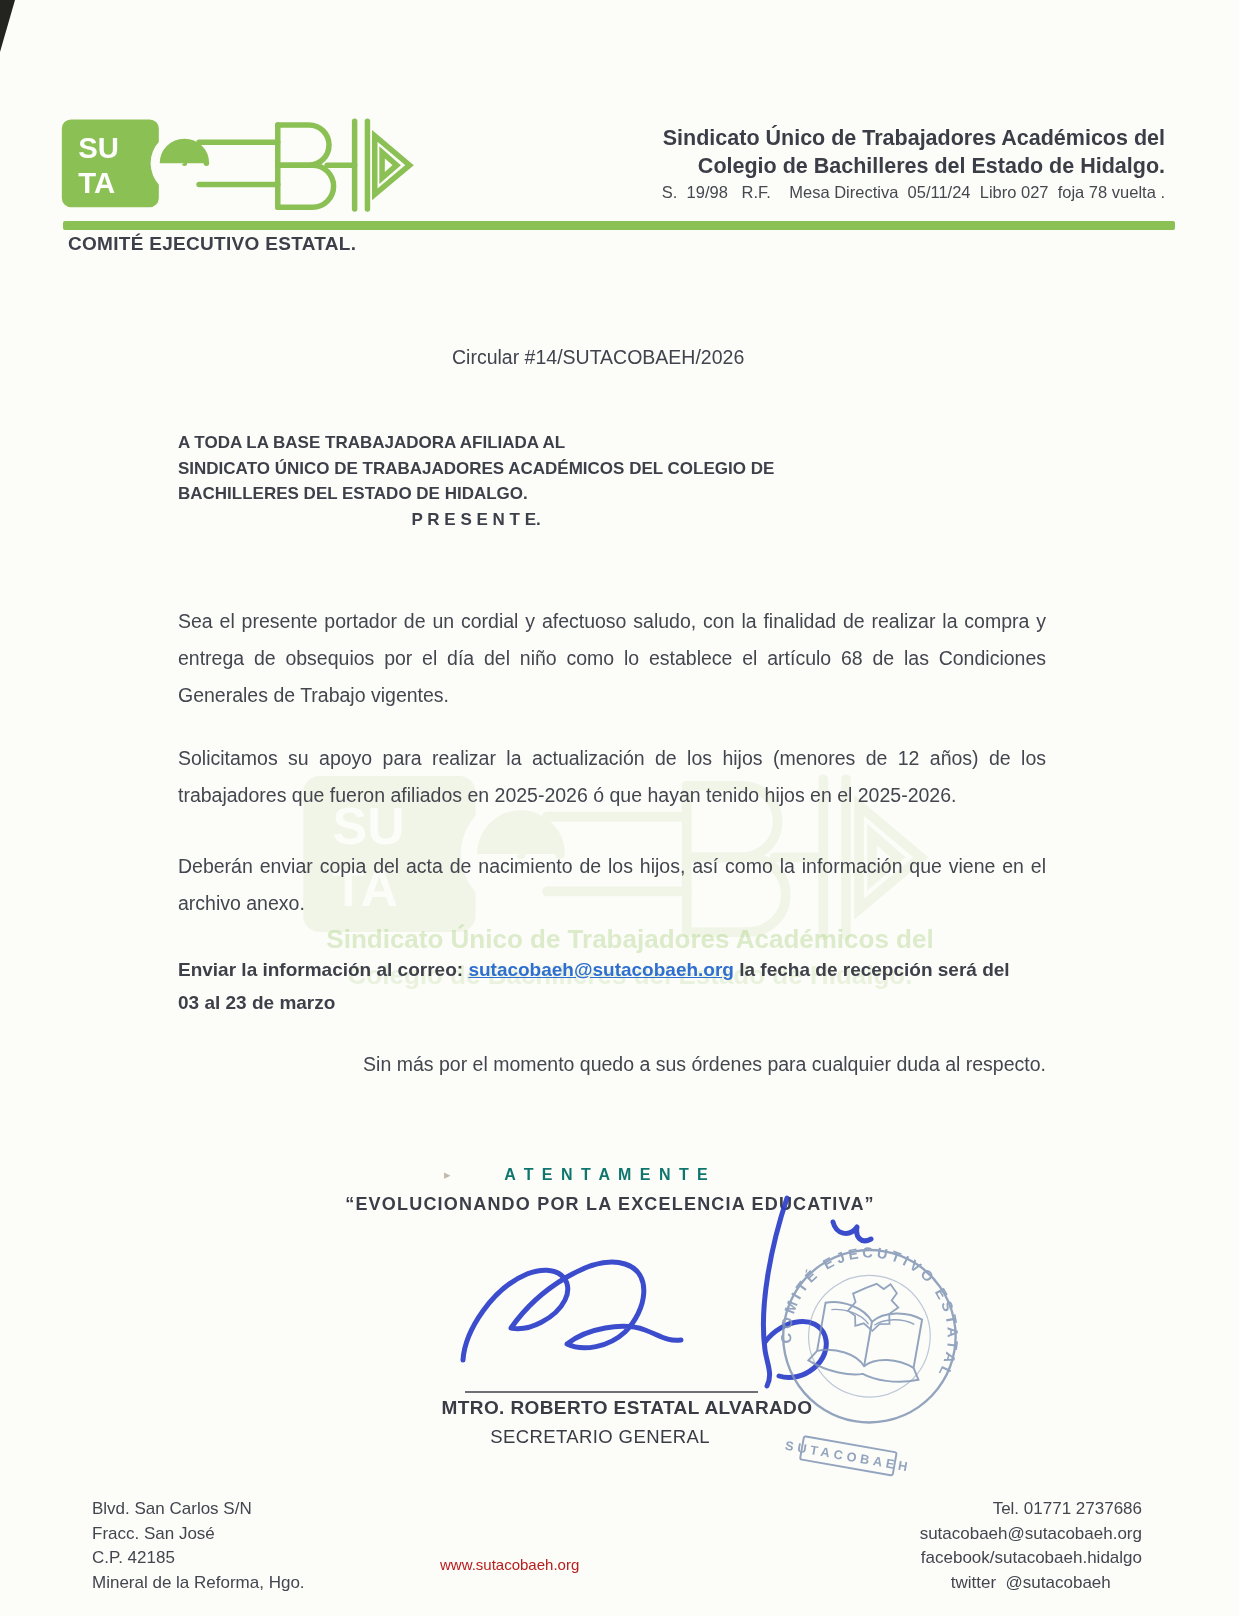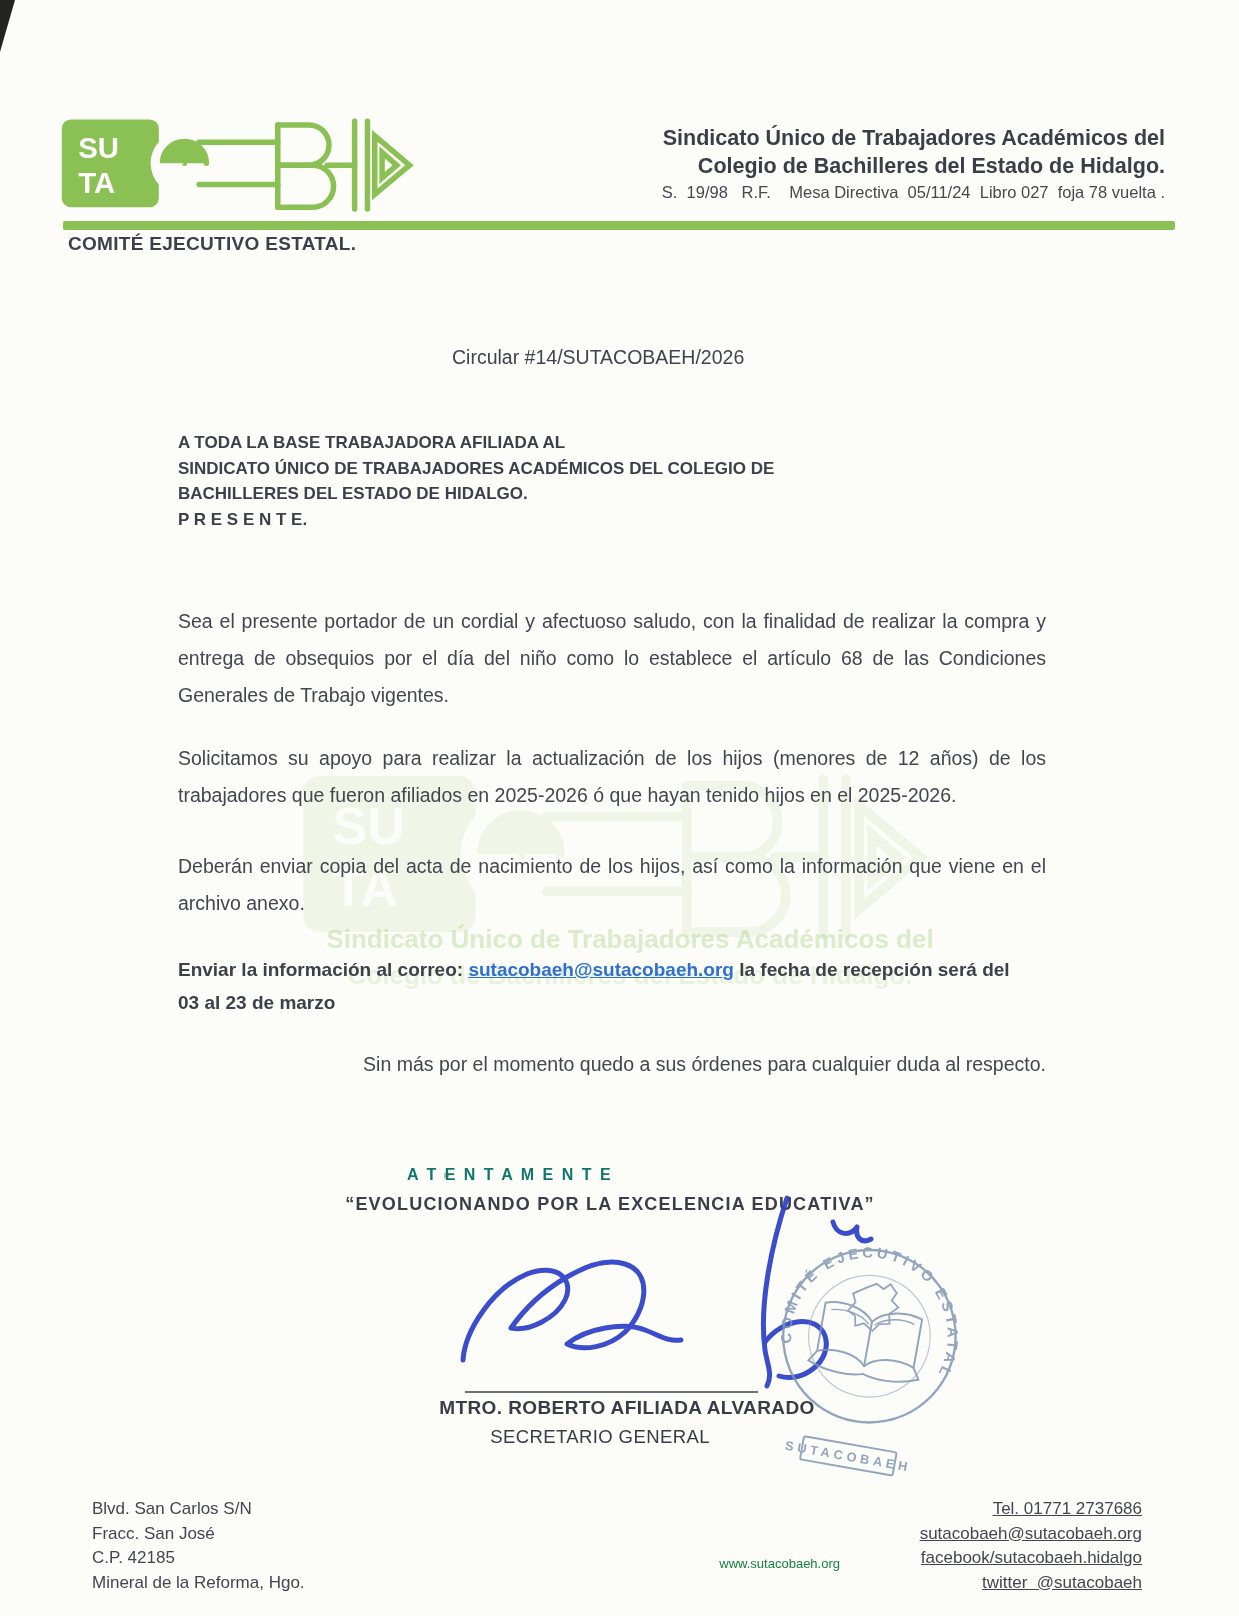--- a/index.html
+++ b/index.html
@@ -2,21 +2,21 @@
 <html><head>
 <meta charset="utf-8">
 <style>
   html,body{margin:0;padding:0;background:#e8e8e6;}
   #page{
     position:relative; width:1239px; height:1616px; margin:0 auto;
     background:#fcfcf9; overflow:hidden;
     font-family:"Liberation Sans", sans-serif; color:#41434e;
   }
   .abs{position:absolute;}
-  .pre{white-space:pre-wrap;}
+  .pre{white-space:pre-wrap;text-align:center;}
 
   
   .corner-artifact{left:0;top:0;width:0;height:0;
     border-top:52px solid #23231f;border-right:15px solid transparent;}
 
   
   .logo-svg{left:60px;top:112px;width:366px;height:110px;}
   .green-bar{left:63px;top:221px;width:1112px;height:9px;background:#8bc054;border-radius:2px;}
   .committee{left:68px;top:233px;font-size:19px;font-weight:700;letter-spacing:.3px;color:#3d3f49;}
   .org-block{right:74px;top:124px;text-align:right;}
@@ -54,22 +54,22 @@
 
   
   .wm-logo{left:300px;top:763px;width:650px;height:195px;opacity:.10;}
   .wm-text1{left:290px;top:924px;width:680px;text-align:center;
     font-size:26px;font-weight:700;color:#8bc054;opacity:.28;}
   .wm-text2{left:290px;top:960px;width:680px;text-align:center;
     font-size:26px;font-weight:700;color:#8bc054;opacity:.16;}
 
   
   .footer-left{left:92px;top:1497px;font-size:17px;line-height:24.5px;color:#44464f;}
-  .footer-right{right:97px;top:1497px;font-size:17px;line-height:24.5px;text-align:right;color:#44464f;text-decoration:underline;}
-  .footer-url{left:440px;top:1556px;width:400px;text-align:right;font-size:13px;color:#15803d;}
+  .footer-right{right:97px;top:1497px;font-size:17px;line-height:24.5px;text-align:right;color:#44464f;}
+  .footer-url{left:440px;top:1556px;width:400px;text-align:left;font-size:15px;color:#b91c1c;}
 </style>
 </head>
 <body>
 
 <svg width="0" height="0" style="position:absolute" aria-hidden="true">
   <defs>
     <g id="logo-art">
       <rect x="2" y="8" width="106" height="96" rx="10" fill="#8bc054"></rect>
       <text x="20" y="50" font-family="Liberation Sans, sans-serif" font-size="32" font-weight="bold" fill="#fdfdfb">SU</text>
       <text x="20" y="88" font-family="Liberation Sans, sans-serif" font-size="32" font-weight="bold" fill="#fdfdfb">TA</text>
@@ -140,21 +140,21 @@
     <g stroke="#2b3ec9" stroke-width="5" fill="none" stroke-linecap="round" stroke-linejoin="round">
       <path d="M28,168 C30,138 58,96 92,82 C122,70 140,88 130,108 C121,126 94,140 76,136
                C104,96 158,62 190,72 C218,81 212,118 190,140 C174,155 148,160 132,152
                C152,136 188,130 210,138 C224,143 232,150 246,148"></path>
       <path d="M352,6 C336,54 324,114 330,158 C332,172 338,182 332,194"></path>
       <path d="M330,150 C348,126 382,122 390,144 C398,168 368,192 344,184"></path>
       <path d="M398,30 C401,42 414,46 422,35 C420,46 427,52 436,47"></path>
     </g>
   </svg>
   <div class="abs sig-line"></div>
-  <div class="abs signer-name">MTRO. ROBERTO AFILIADA ALVARADO</div>
+  <div class="abs signer-name">MTRO. ROBERTO ESTATAL ALVARADO</div>
   <div class="abs signer-title">SECRETARIO GENERAL</div>
 
   <svg class="abs seal-svg" viewBox="0 0 200 245">
     <g transform="rotate(10 100 120)" stroke="#8195b4" fill="none" stroke-width="2.4">
       <circle cx="100" cy="100" r="88"></circle>
       <circle cx="100" cy="100" r="62" stroke-width="1.2" opacity=".6"></circle>
       <path id="seal-arc" d="M 26,130 A 80,80 0 1 1 174,130" stroke="none"></path>
       <text font-family="Liberation Sans, sans-serif" font-size="15" font-weight="bold" letter-spacing="3.5" fill="#8195b4" stroke="none">
         <textPath href="#seal-arc" startOffset="3%">COMITÉ  EJECUTIVO  ESTATAL</textPath>
       </text>

